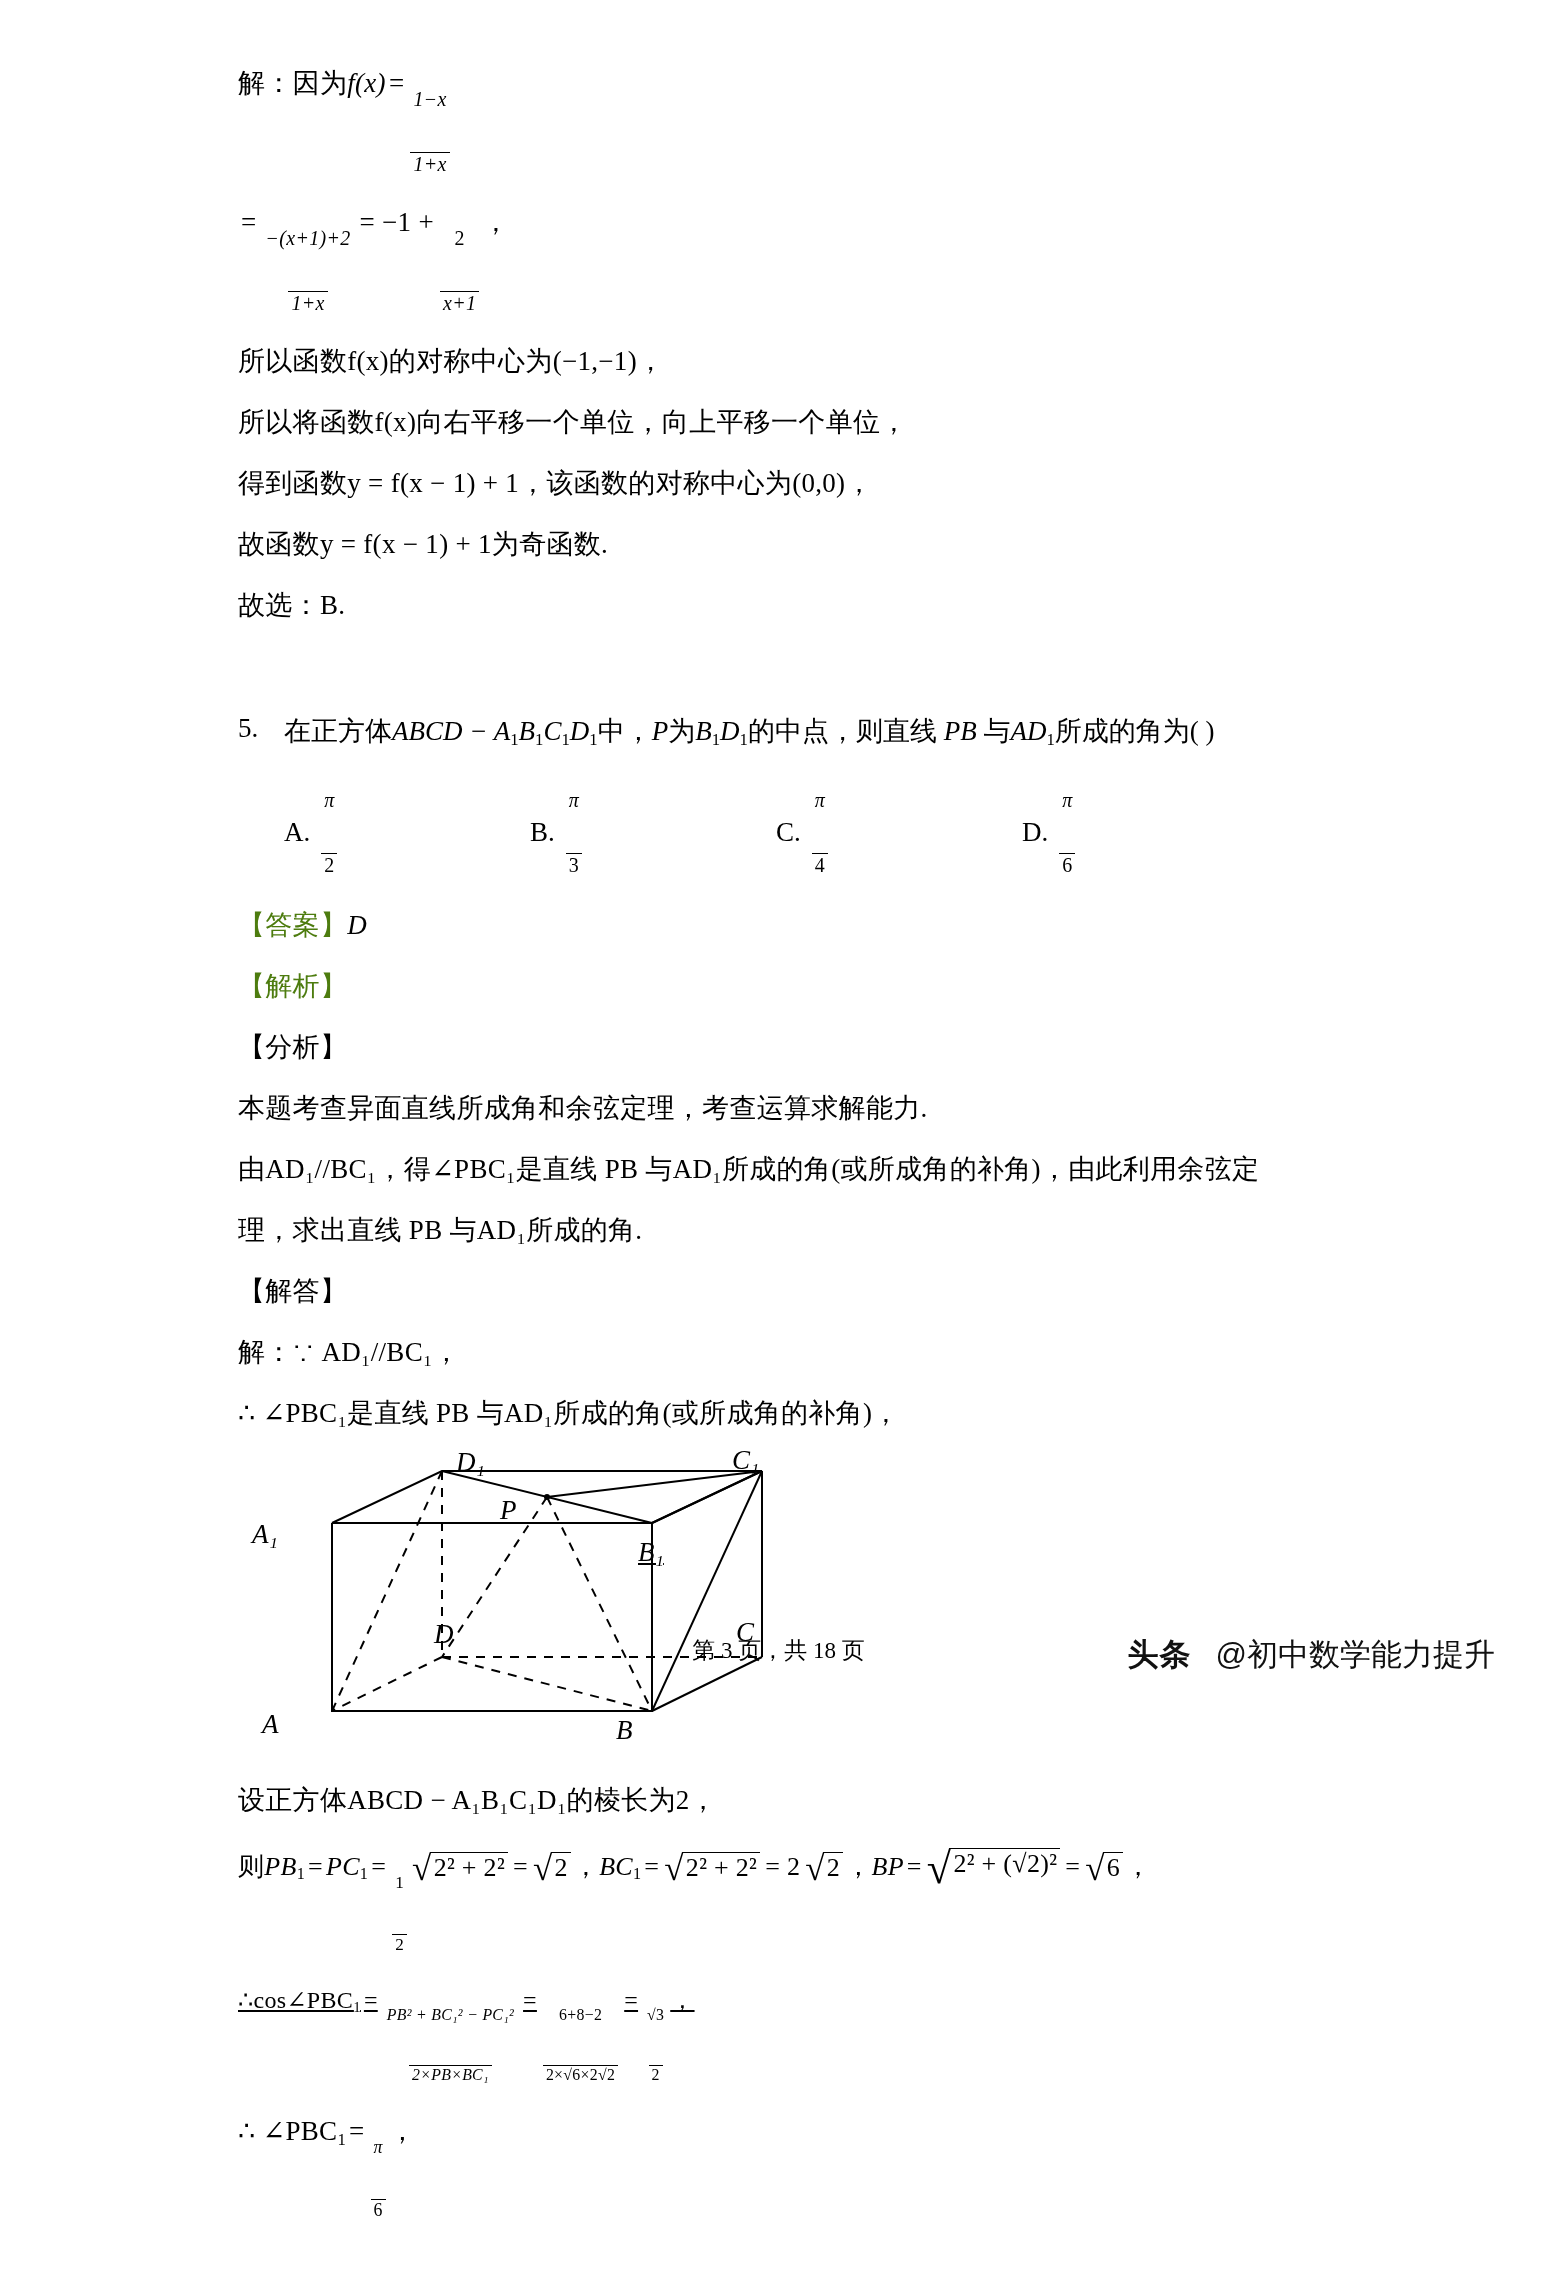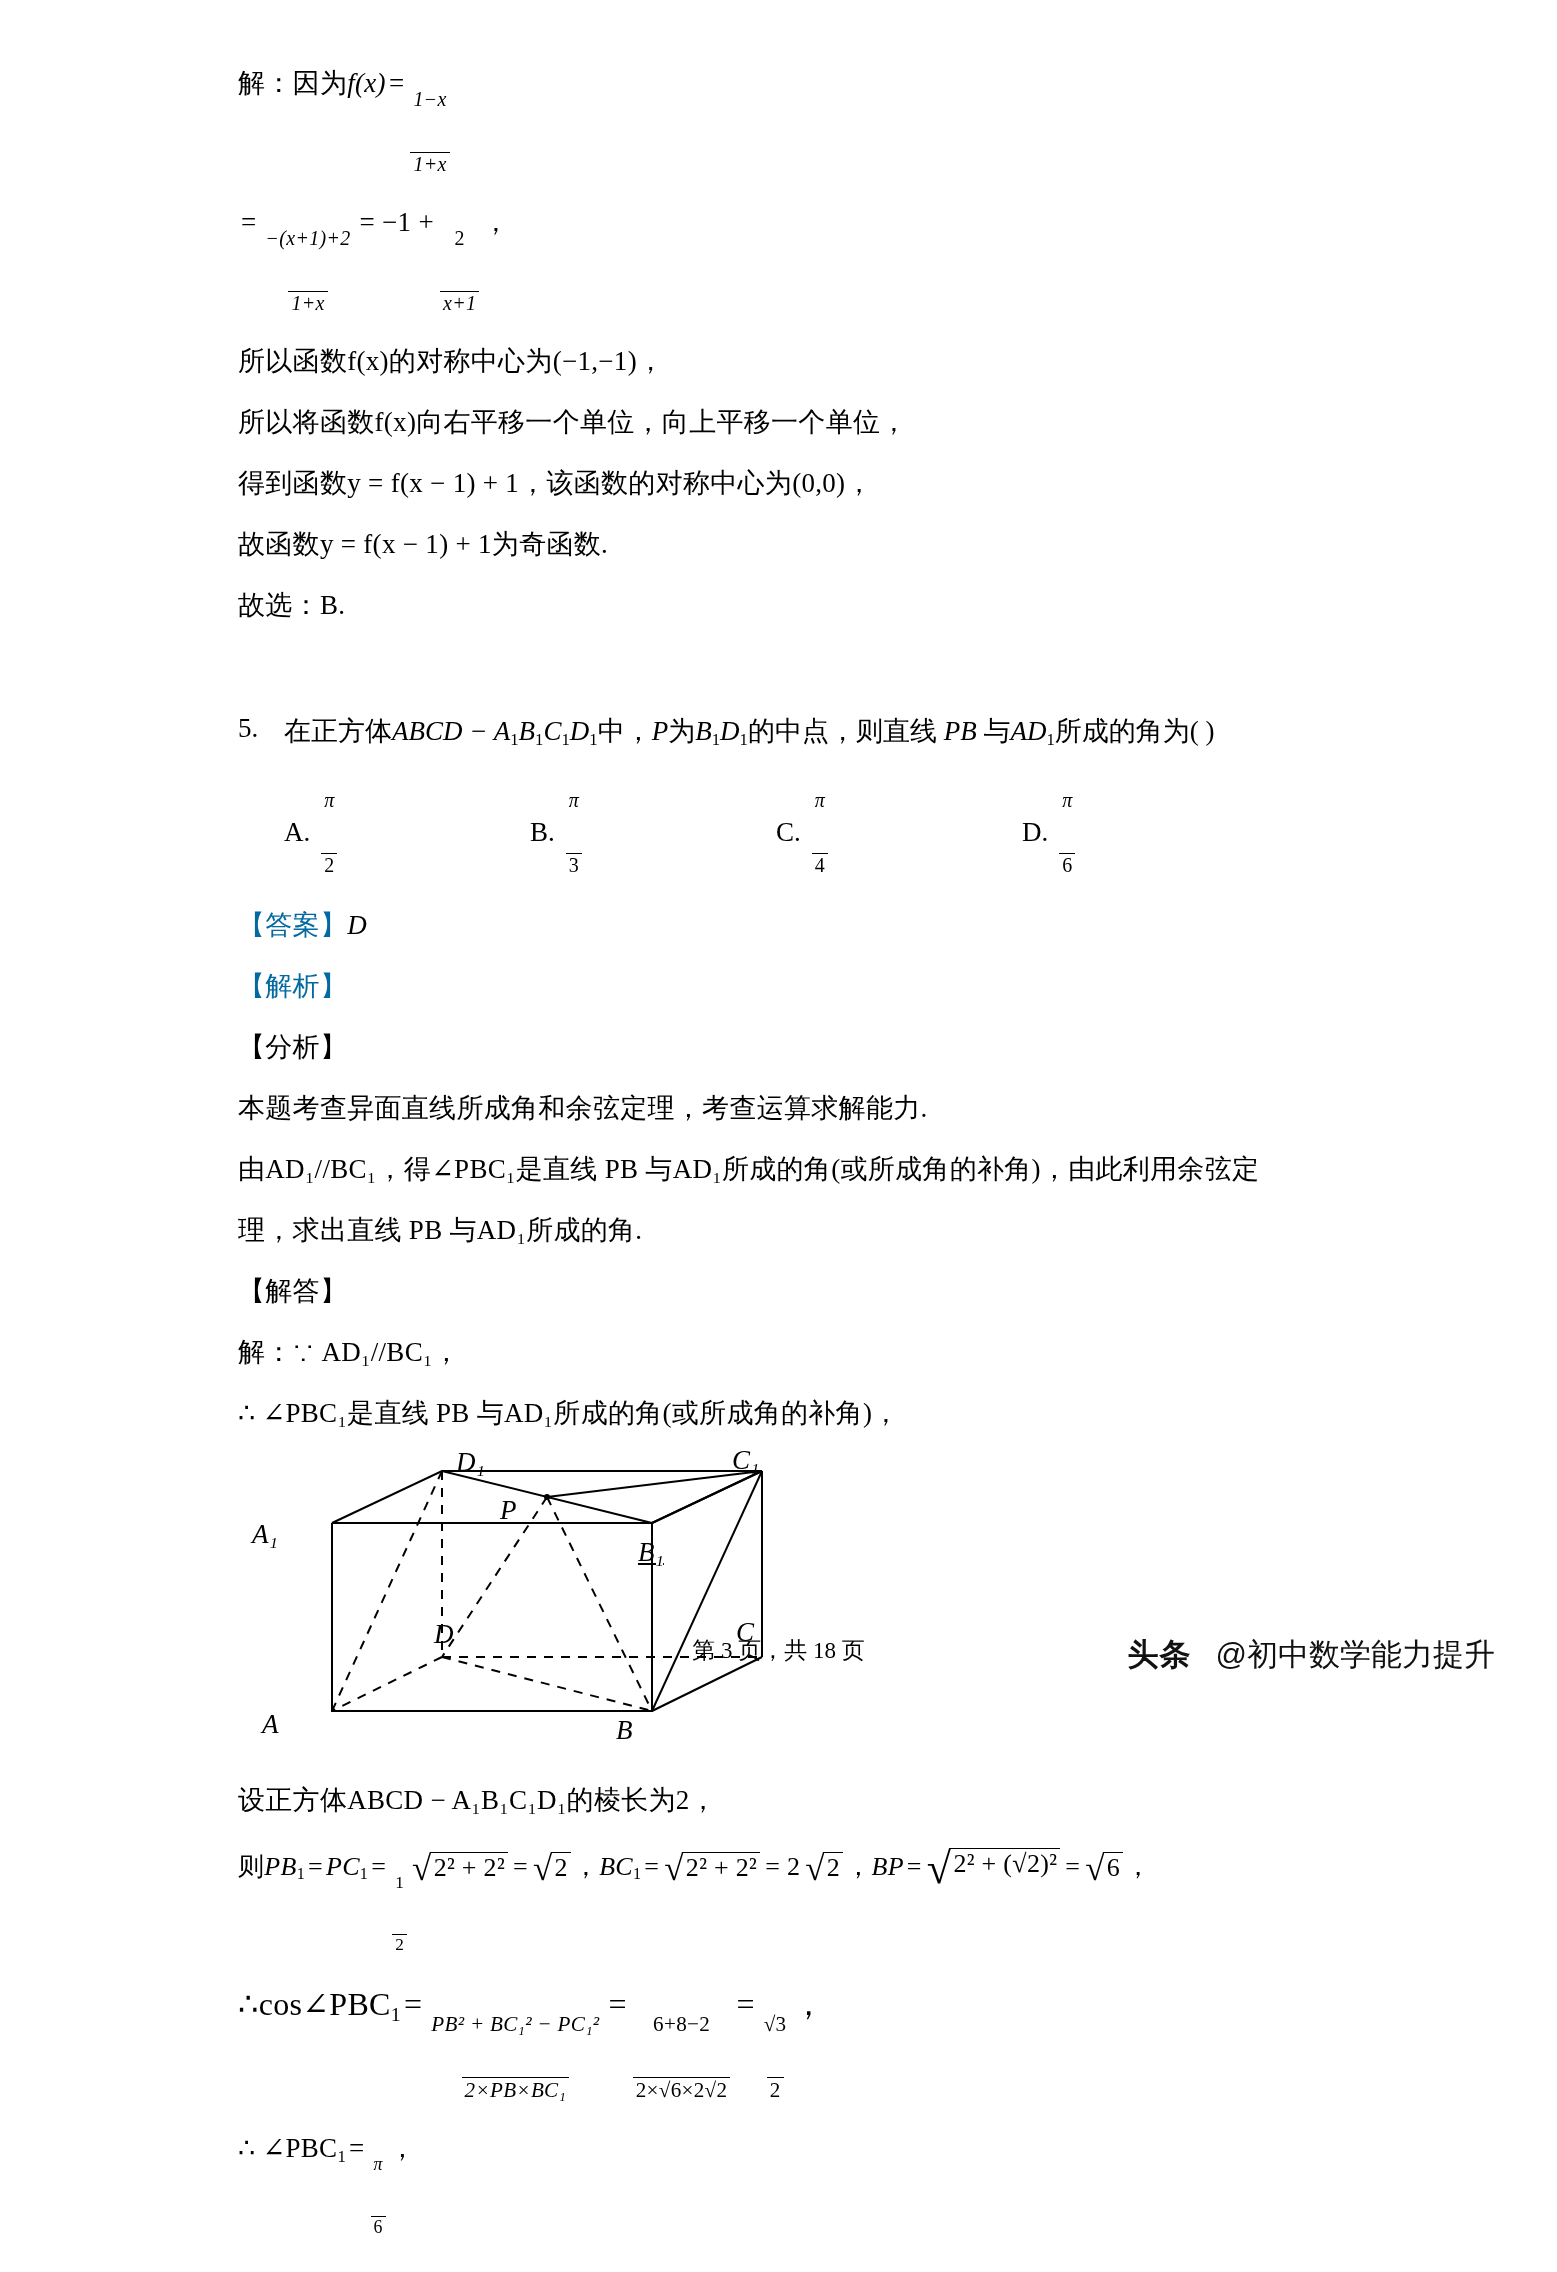--- a/index.html
+++ b/index.html
@@ -53,21 +53,21 @@
   .frac.small .num, .frac.small .den { font-size:0.66em; }
 
   
   sub { font-size:0.62em; vertical-align:-0.28em; font-style:normal; }
 
   
   .sqrt { display:inline-flex; align-items:stretch; vertical-align:middle; margin:0 2px; }
   .sqrt > .rad { font-size:1.35em; line-height:0.95; margin-right:-2px; }
   .sqrt > .rand { border-top:1.4px solid #000; padding:2px 3px 0 4px; }
 
-  .blue { color:#0369a1; }
+  .blue { color:#4d7c0f; }
 
   
   .qrow { display:flex; align-items:flex-start; }
   .qnum { width:46px; flex:none; font-size:27px; }
   .qtext { font-size:27px; white-space:nowrap; }
 
   
   .opts { display:flex; margin:0 0 36px 0; font-size:27px; }
   .opt { width:246px; display:flex; align-items:center; }
   .opt .lbl { margin-right:8px; }
@@ -248,21 +248,21 @@
           <span class="rand">2</span>
         </span><span>，</span><span class="mi">BP</span><span class="op">=</span><span class="sqrt">
           <span class="rad" style="font-size:1.7em;">√</span>
           <span class="rand">2² + (√2)²</span>
         </span><span class="op">=</span><span class="sqrt">
           <span class="rad">√</span>
           <span class="rand">6</span>
         </span><span>，</span>
     </div>
 
-    <div class="line" style="font-size:32px;">
+    <div class="line" style="font-size:24px;text-decoration:underline;">
       <span>∴cos∠PBC</span><sub>1</sub><span class="op">=</span><span class="frac small">
           <span class="num mi">PB² + BC₁² − PC₁²</span>
           <span class="den mi">2×PB×BC₁</span>
         </span><span class="op">=</span><span class="frac small">
           <span class="num">6+8−2</span>
           <span class="den">2×√6×2√2</span>
         </span><span class="op">=</span><span class="frac small">
           <span class="num">√3</span>
           <span class="den">2</span>
         </span><span>，</span>

